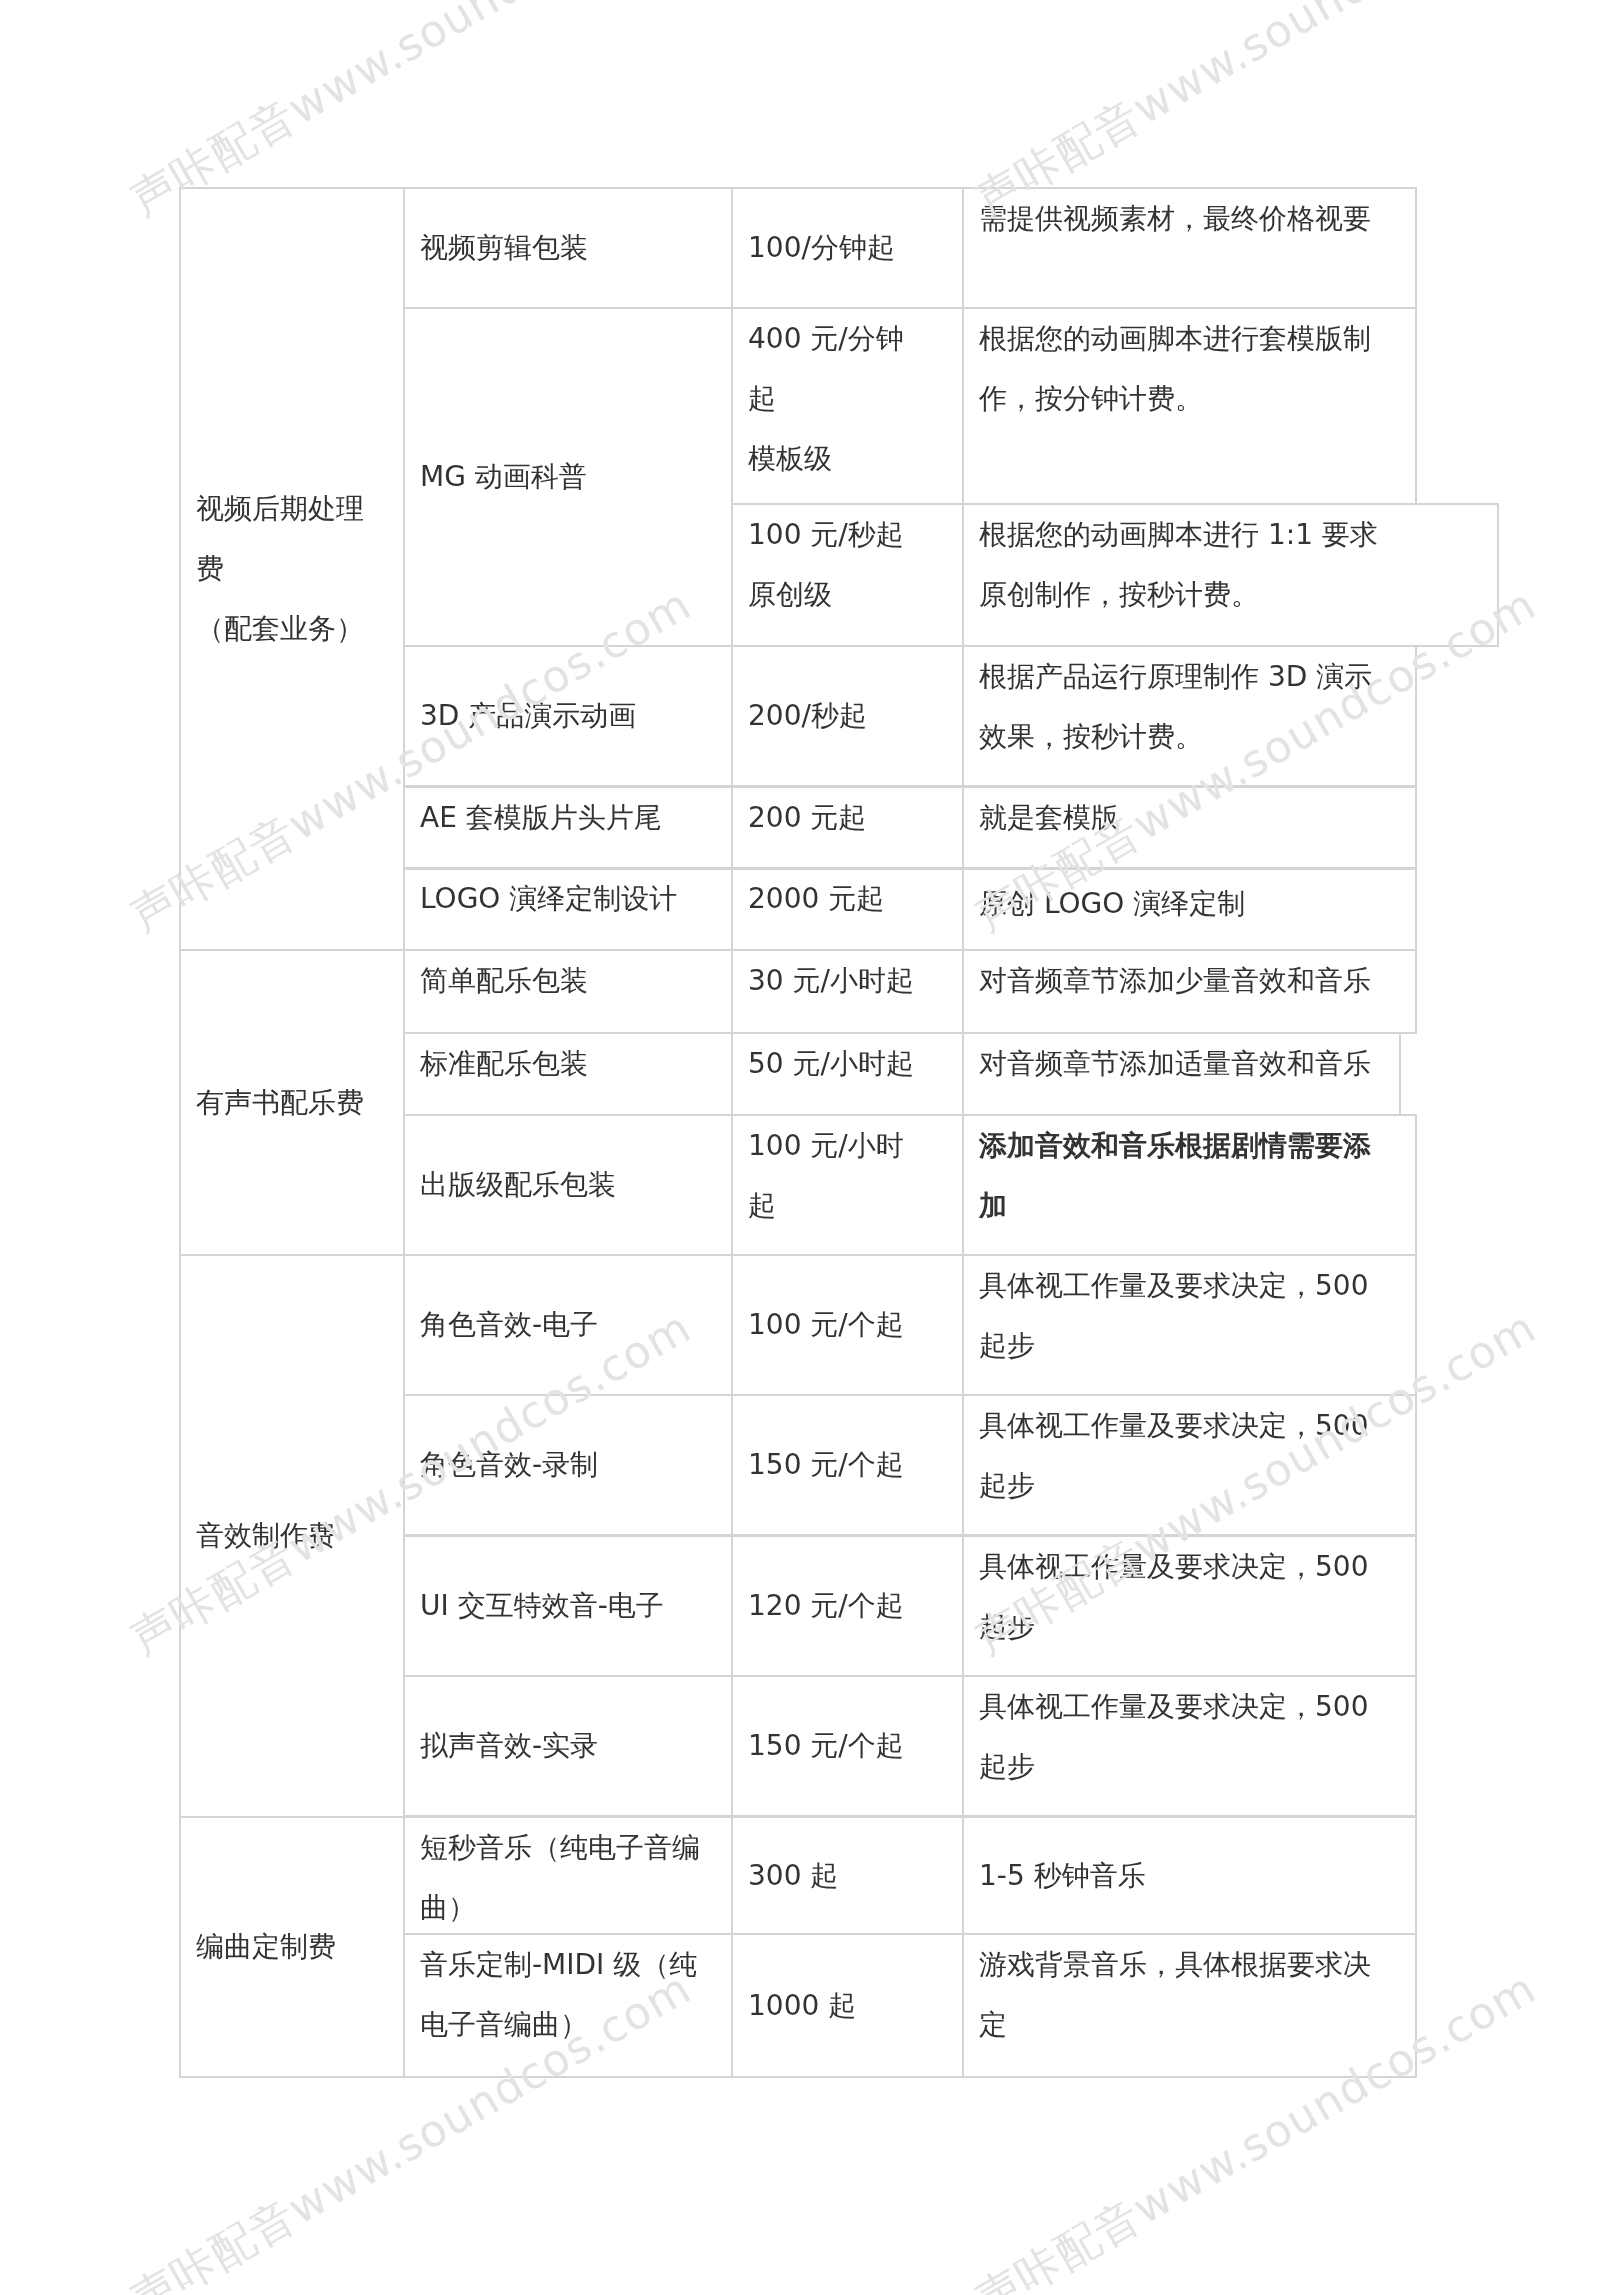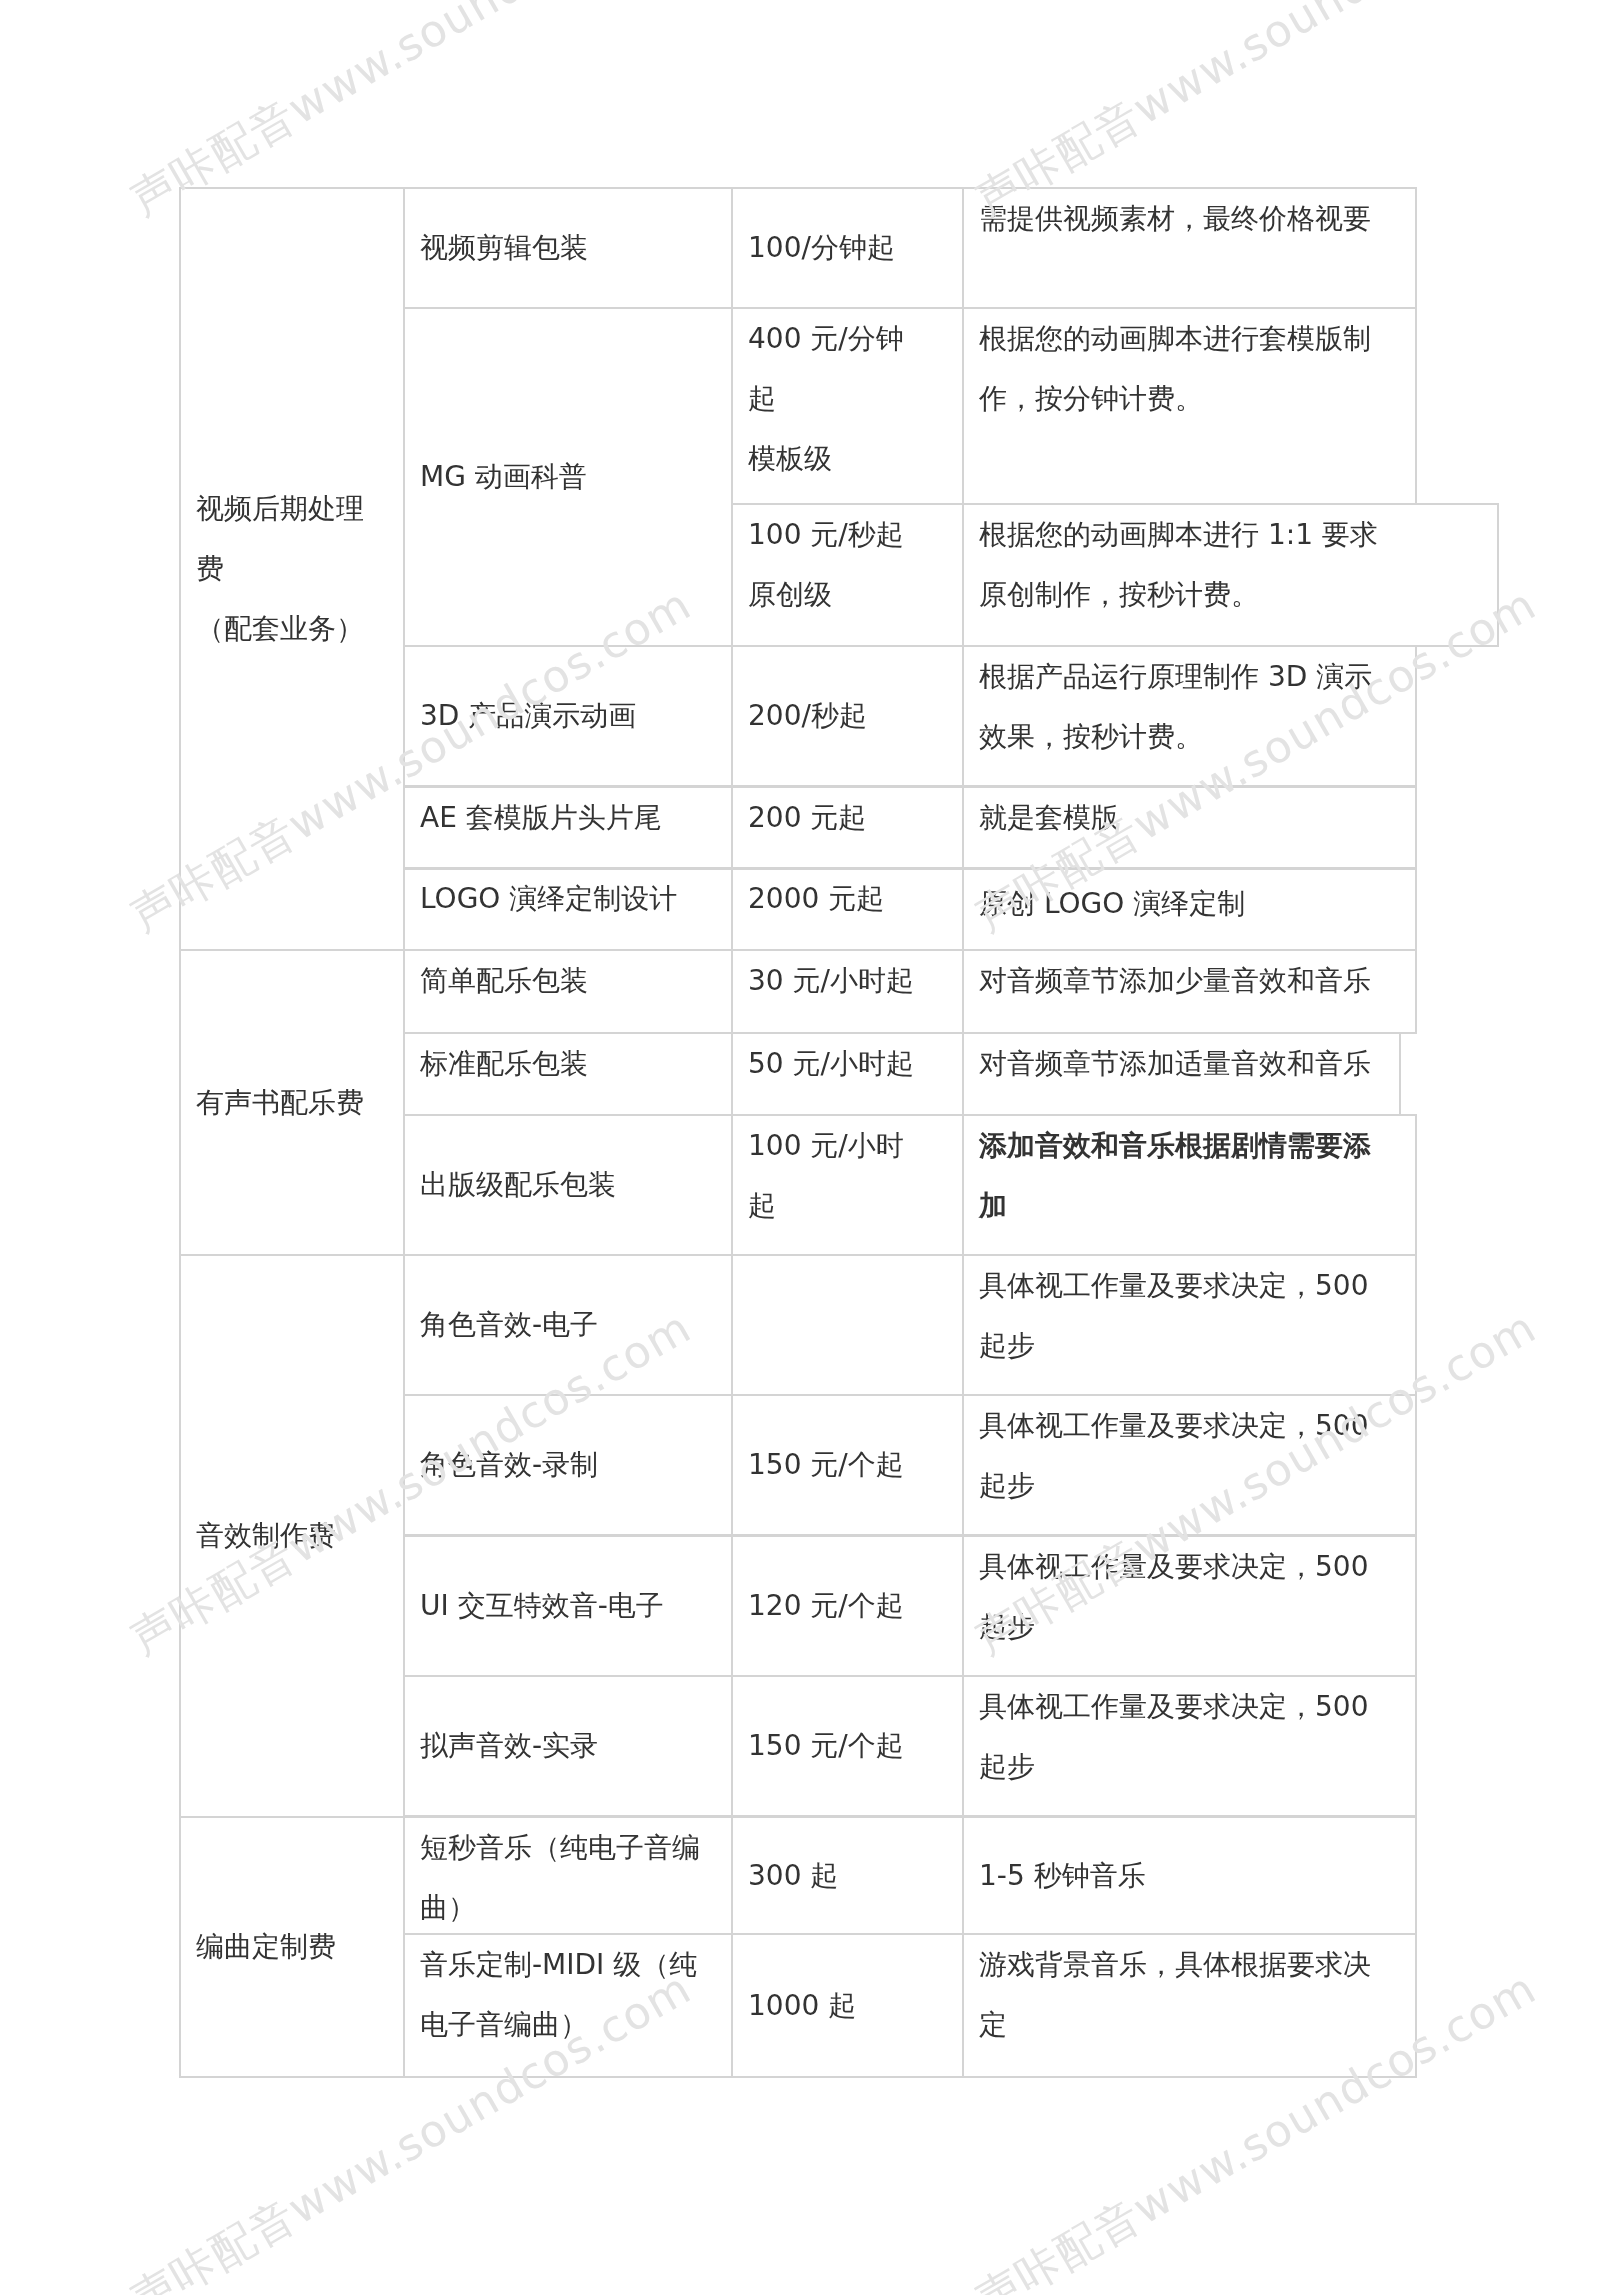--- a/index.html
+++ b/index.html
@@ -120,20 +120,23 @@
     <div class="cell" style="left: 783px; top: 927px; width: 455px; height: 142px; padding-top: 0px; font-weight: bold;">
       <span class="ln">添加音效和音乐根据剧情需要添</span>
       <span class="ln">加</span>
     </div>
     <div class="cell vc" style="left: 0px; top: 1067px; width: 226px; height: 564px;">
       <span class="ln">音效制作费</span>
     </div>
     <div class="cell vc" style="left: 224px; top: 1067px; width: 330px; height: 142px;">
       <span class="ln">角色音效-电子</span>
     </div>
+    <div class="cell vc" style="left: 552px; top: 1067px; width: 233px; height: 142px;">
+      <span class="ln">100 元/个起</span>
+    </div>
     <div class="cell" style="left: 783px; top: 1067px; width: 455px; height: 142px; padding-top: 0px;">
       <span class="ln">具体视工作量及要求决定，500</span>
       <span class="ln">起步</span>
     </div>
     <div class="cell vc" style="left: 224px; top: 1207px; width: 330px; height: 142px;">
       <span class="ln">角色音效-录制</span>
     </div>
     <div class="cell vc" style="left: 552px; top: 1207px; width: 233px; height: 142px;">
       <span class="ln">150 元/个起</span>
     </div>

